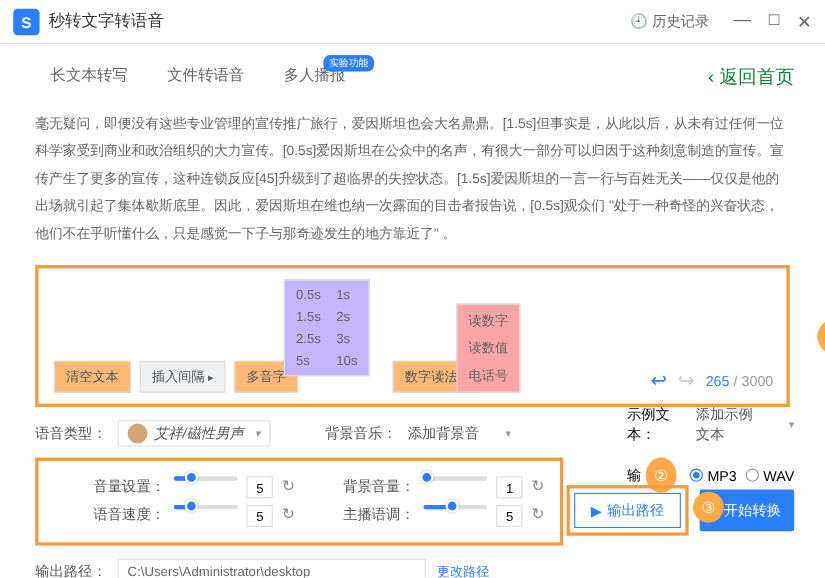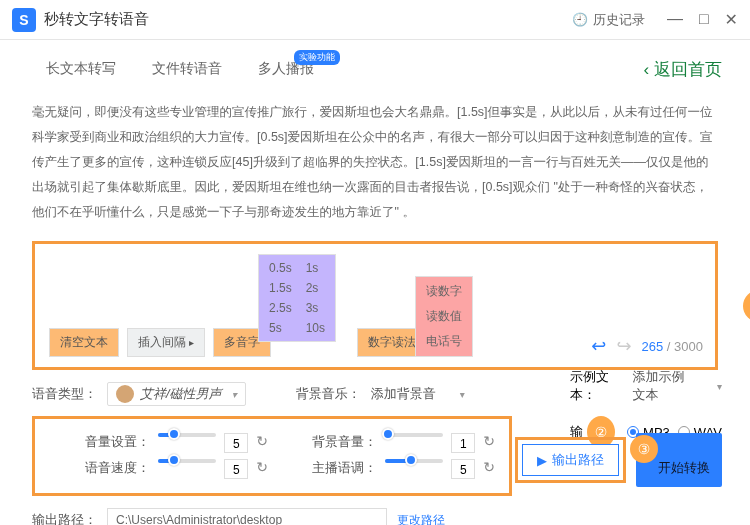--- a/index.html
+++ b/index.html
@@ -66,21 +66,21 @@
 .slider-val { width: 24px; height: 20px; border: 1px solid #ddd; text-align: center; font-size: 12px; line-height: 20px; }
 .refresh-ic { cursor: pointer; color: #888; font-size: 14px; }
 
 .output-row { display: flex; align-items: center; padding: 8px 32px; font-size: 13px; color: #555; gap: 10px; }
 .path-input { border: 1px solid #ddd; padding: 4px 8px; width: 280px; font-size: 12px; color: #666; }
 .change-path { color: #2b7fff; cursor: pointer; font-size: 12px; }
 
 .bottom-actions { position: absolute; right: 28px; bottom: 38px; display: flex; align-items: center; gap: 10px; }
 .preview-box { border: 3px solid #f59a3e; padding: 4px; }
 .preview-btn { border: 1px solid #2b7fff; color: #2b7fff; background: #fff; padding: 6px 14px; font-size: 13px; cursor: pointer; display: flex; align-items: center; gap: 5px; }
-.convert-btn { background: #2b7fff; color: #0f172a; border: none; padding: 26px 12px 10px 22px; font-size: 13px; cursor: pointer; border-radius: 2px; }
+.convert-btn { background: #2b7fff; color: #ffffff; border: none; padding: 10px 12px 10px 22px; font-size: 13px; cursor: pointer; border-radius: 2px; }
 .callout.c3 { position: absolute; left: -6px; top: 2px; width: 28px; height: 28px; }
 .convert-wrap { position: relative; }
 
 </style>
 </head>
 <body>
 
 <div class="titlebar">
   <div class="logo">S</div>
   <div class="app-title">秒转文字转语音</div>

